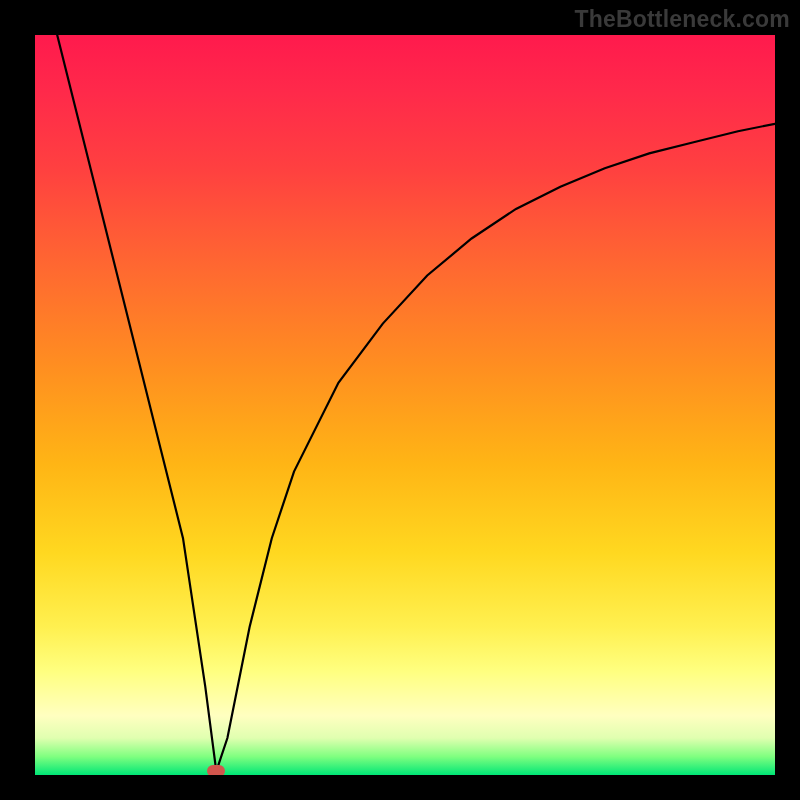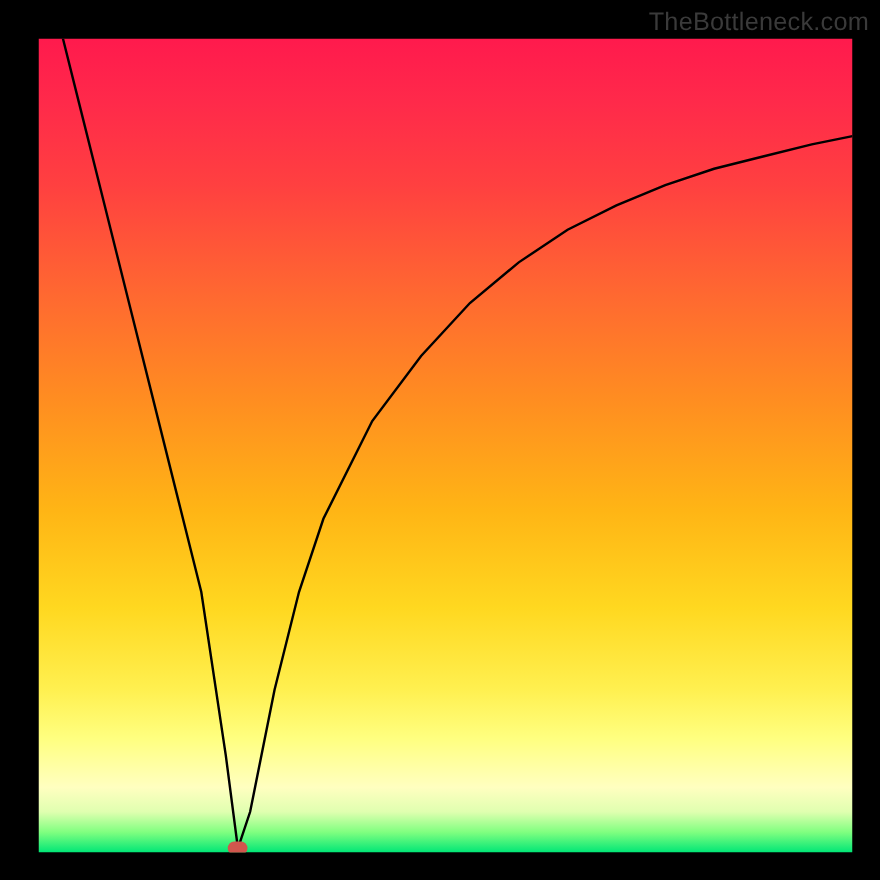--- a/index.html
+++ b/index.html
@@ -62,21 +62,21 @@
     border-radius: 6px;
     background: #d1564d;
     transform: translate(-50%, -50%);
   }
   .watermark {
     position: absolute;
     top: 6px;
     right: 10px;
     color: #3a3a3a;
     font-size: 23px;
-    font-weight: 400;
+    font-weight: 700;
     letter-spacing: 0.2px;
   }
 </style>
 </head>
 <body>
 
 <div class="frame">
 
   <div class="plot-area">
     <div class="gradient-bg"></div>

